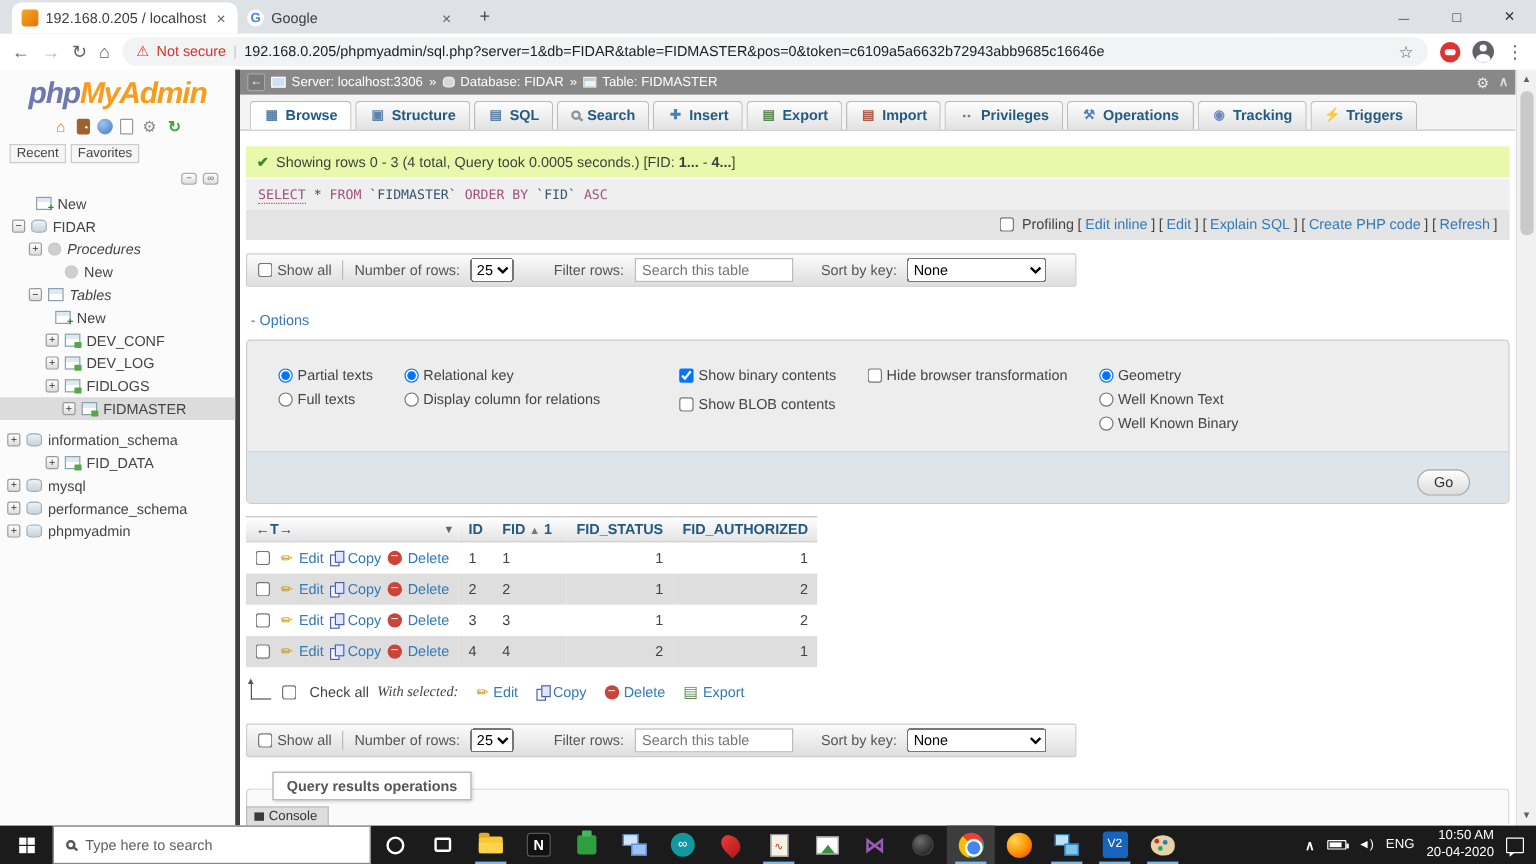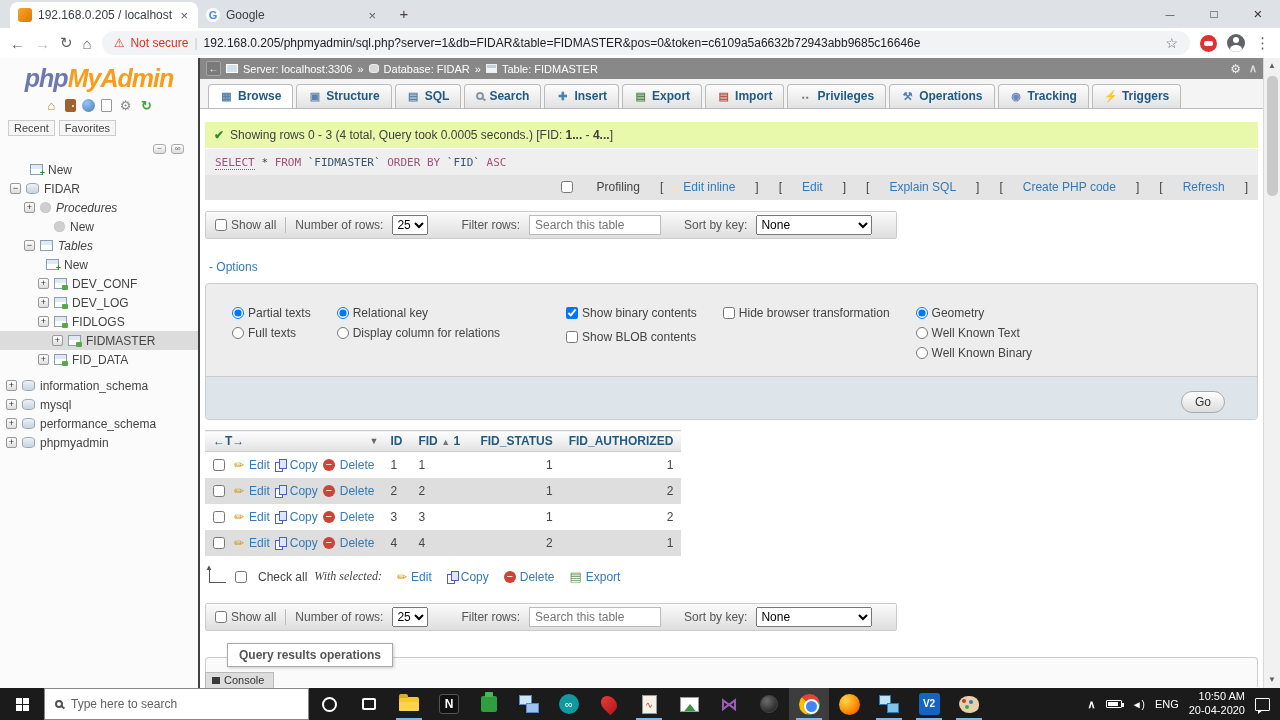--- a/index.html
+++ b/index.html
@@ -40,21 +40,21 @@
   .extico::after { content:""; position:absolute; left:4px; top:6px; width:9px; height:5px; background:#fff; border-radius:2px; }
   .avatar { width:18px; height:18px; border-radius:50%; background:#5f6368; position:relative; overflow:hidden; }
   .avatar::before { content:""; position:absolute; left:6px; top:3px; width:6px; height:6px; border-radius:50%; background:#fff; }
   .avatar::after { content:""; position:absolute; left:3px; top:11px; width:12px; height:8px; border-radius:50%; background:#fff; }
   .menu3::before { content:"⋮"; color:#5f6368; font-size:15px; }
 
   
   .workspace { display:flex; height:630px; }
 
   
-  .sidebar { width:200px; background:#fbfbfb; border-right:2px solid #404040; padding-top:6px; flex:none; }
+  .sidebar { width:200px; background:#fbfbfb; border-right:4px solid #404040; padding-top:6px; flex:none; }
   .pmalogo { text-align:center; font-size:25px; font-weight:bold; font-style:italic; letter-spacing:-1px; }
   .logo-php { color:#6c78af; }
   .logo-ma { color:#f89c1c; }
   .hicons { display:flex; justify-content:center; gap:6px; margin-top:5px; align-items:center; }
   .hico { width:15px; height:15px; display:inline-block; text-align:center; line-height:15px; font-size:13px; }
   .hico.home::before { content:"⌂"; color:#c47a1e; font-weight:bold; }
   .hico.exit { background:#a0622d; width:11px; height:13px; border-radius:2px; position:relative; }
   .hico.exit::after { content:""; position:absolute; right:2px; top:6px; width:2px; height:2px; background:#fff; border-radius:50%; }
   .hico.info { background:radial-gradient(circle at 35% 30%, #9cc4ef, #3f7bbf); border-radius:50%; width:13px; height:13px; }
   .hico.doc { width:11px; height:13px; background:#fff; border:1px solid #999; border-radius:1px; }
@@ -110,21 +110,21 @@
   .pico.trig::before { content:"⚡"; color:#8a97a3; }
 
   .content { flex:1; position:relative; background:#fff; }
   .msg { margin:13px 5px 0; background:#e9f9ab; padding:6px 9px; font-size:12px; color:#3f3f3f; display:flex; align-items:center; gap:6px; }
   .okico::before { content:"✔"; color:#2e8b2e; font-weight:bold; }
   .msg b { font-weight:bold; }
   .sqlbox { margin:1px 5px 0; background:#efefef; padding:7px 10px 6px; font-family:"DejaVu Sans Mono", monospace; font-size:11px; }
   .kw { color:#a0517c; }
   .kw.hint { border-bottom:1px dotted #a0517c; }
   .idf { color:#37536d; }
-  .profiling { margin:0 5px; background:#e4e4e4; padding:5px 10px 6px; text-align:right; font-size:12px; color:#444; display:flex; justify-content:flex-end; align-items:center; gap:20px; }
+  .profiling { margin:0 5px; background:#e4e4e4; padding:5px 10px 6px; text-align:right; font-size:12px; color:#444; display:flex; justify-content:flex-end; align-items:center; gap:3px; }
   .profiling a, .bluelink { color:#337ab7; text-decoration:none; }
   .brk { color:#444; }
 
   .ctrlbar { width:692px; margin:11px 0 0 5px; border:1px solid #ccc; border-radius:2px; background:linear-gradient(#fbfbfb,#dedede); height:28px; display:flex; align-items:center; gap:9px; padding:0 9px; font-size:12px; color:#555; }
   .vsep { width:1px; height:16px; background:#bbb; }
   select.sm { font-size:12px; height:20px; }
   input.filter { width:132px; height:20px; border:1px solid #bbb; padding:0 5px; font-size:12px; }
   input[type="checkbox"], input[type="radio"] { width:12px; height:12px; vertical-align:-2px; margin-right:4px; }
 
   .optlink { margin:21px 0 0 9px; color:#337ab7; font-size:12px; }
@@ -207,21 +207,21 @@
   .picapp::after { content:""; position:absolute; left:1px; bottom:-3px; width:0; height:0; border-left:8px solid transparent; border-right:8px solid transparent; border-bottom:10px solid #3d9140; }
   .vsapp { color:#9b5bb5; font-size:17px; font-weight:bold; }
   .vsapp::before { content:"⋈"; }
   .sphere { width:18px; height:18px; border-radius:50%; background:radial-gradient(circle at 35% 30%, #6d6d6d, #151515); border:1px solid #444; }
   .chrome { width:21px; height:21px; border-radius:50%; background:conic-gradient(from -45deg, #ea4335 0 33%, #4285f4 0 34%, #34a853 34% 66%, #fbbc05 66% 100%); position:relative; }
   .chrome::after { content:""; position:absolute; left:5px; top:5px; width:11px; height:11px; background:#4285f4; border:2px solid #fff; border-radius:50%; }
   .firefox { width:21px; height:21px; border-radius:50%; background:radial-gradient(circle at 32% 30%, #ffd54f, #ff8f00 55%, #e64a19 90%); }
   .scanapp { position:relative; width:20px; height:18px; }
   .scanapp::before { content:""; position:absolute; left:0; top:0; width:10px; height:8px; background:#bfe3f7; border:1px solid #2a7ab5; }
   .scanapp::after { content:""; position:absolute; right:0; bottom:0; width:10px; height:8px; background:#7fc4ea; border:1px solid #2a7ab5; }
-  .vncapp { width:21px; height:22px; background:#1565c0; border-radius:3px; color:#fff; font-size:10px; font-weight:bold; text-align:center; line-height:21px; }
+  .vncapp { width:21px; height:22px; background:#1565c0; border-radius:3px; color:#fff; font-size:10px; font-weight:normal; text-align:center; line-height:21px; }
   .palette { width:20px; height:17px; background:#e8d0a9; border-radius:50% 50% 45% 55%; position:relative; }
   .palette::before { content:""; position:absolute; left:3px; top:3px; width:4px; height:4px; border-radius:50%; background:#c0392b; box-shadow:7px 1px 0 #2980b9, 3px 6px 0 #27ae60; }
   .tray { margin-left:auto; display:flex; align-items:center; gap:10px; padding-right:10px; font-size:11px; }
   .chevup::before { content:"∧"; color:#fff; font-size:11px; font-weight:bold; }
   .battery { width:16px; height:8px; border:1px solid #fff; border-radius:1px; position:relative; }
   .battery::before { content:""; position:absolute; left:1px; top:1px; bottom:1px; width:10px; background:#fff; }
   .battery::after { content:""; position:absolute; right:-3px; top:2px; width:2px; height:4px; background:#fff; }
   .speaker { color:#fff; font-size:10px; }
   .speaker::before { content:"◄)"; }
   .clock { text-align:right; line-height:1.25; font-size:11px; }
@@ -330,29 +330,29 @@
         <div class="titem" style="padding-left:38px">
             <span class="exp plus"></span>
             <span class="tico tbl browse"></span>
             <span class="tlabel">FIDLOGS</span>
           </div>
         <div class="titem sel" style="padding-left:52px">
             <span class="exp plus"></span>
             <span class="tico tbl browse"></span>
             <span class="tlabel">FIDMASTER</span>
           </div>
+        <div class="titem" style="padding-left:6px;margin-top:7px">
+            <span class="exp plus"></span>
+            <span class="tico db"></span>
+            <span class="tlabel">information_schema</span>
+          </div>
         <div class="titem" style="padding-left:38px">
             <span class="exp plus"></span>
             <span class="tico tbl browse"></span>
             <span class="tlabel">FID_DATA</span>
-          </div>
-        <div class="titem" style="padding-left:6px;margin-top:7px">
-            <span class="exp plus"></span>
-            <span class="tico db"></span>
-            <span class="tlabel">information_schema</span>
           </div>
         <div class="titem" style="padding-left:6px">
             <span class="exp plus"></span>
             <span class="tico db"></span>
             <span class="tlabel">mysql</span>
           </div>
         <div class="titem" style="padding-left:6px">
             <span class="exp plus"></span>
             <span class="tico db"></span>
             <span class="tlabel">performance_schema</span>

